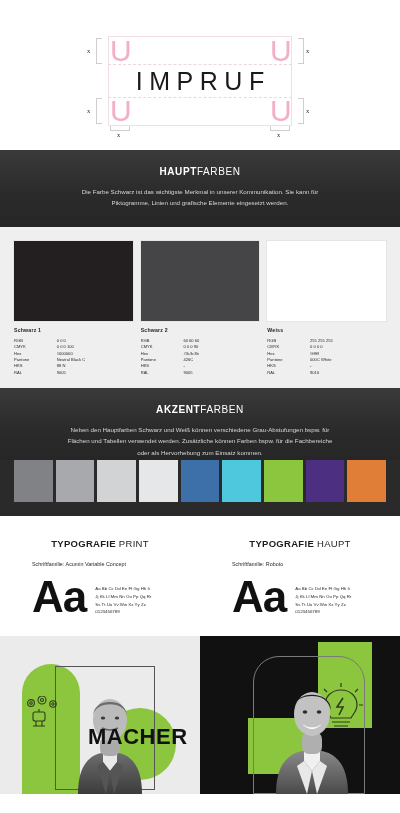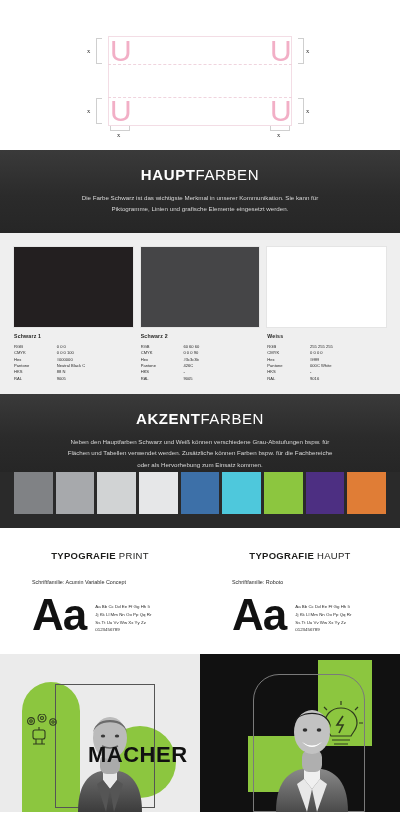--- a/index.html
+++ b/index.html
@@ -61,21 +61,21 @@
     position: absolute; font-size: 6.5px; color: #333;
     font-family: "Liberation Serif", serif;
   }
 
   
   .band-dark {
     background: linear-gradient(180deg, #3a3a3a 0%, #2b2b2b 55%, #262626 100%);
     color: #ffffff; text-align: center;
     padding: 16px 44px 18px 44px;
   }
-  .band-title { font-size: 15px; letter-spacing: 0.6px; margin-bottom: 9px; }
+  .band-title { font-size: 10px; letter-spacing: 0.6px; margin-bottom: 9px; }
   .band-title b { font-weight: 700; }
   .band-title span { font-weight: 400; }
   .band-copy {
     font-size: 6.2px; line-height: 1.85; color: #d6d6d6;
     max-width: 270px; margin: 0 auto;
   }
 
   
   .maincolors { background: #efefef; padding: 14px 14px 12px 14px; }
   .swatch-row { display: flex; gap: 8px; }
@@ -101,21 +101,21 @@
   .accent-chip { flex: 1; height: 42px; }
 
   
   .typo-wrap {
     background: #ffffff; display: flex;
     padding: 22px 0 18px 0;
   }
   .typo-col { flex: 1; padding: 0 14px; }
   .typo-title {
     font-size: 9.5px; text-align: center; color: #1d1d1b;
-    letter-spacing: 0.3px; margin-bottom: 18px;
+    letter-spacing: 0.3px; margin-bottom: 12px;
   }
   .typo-title b { font-weight: 700; }
   .typo-title span { font-weight: 400; }
   .typo-family {
     font-size: 5.4px; color: #2b2b2b; margin-bottom: 10px;
     padding-left: 18px;
   }
   .typo-spec { display: flex; align-items: center; padding-left: 18px; }
   .typo-aa {
     font-size: 44px; font-weight: 700; color: #111;
@@ -181,20 +181,21 @@
   <section class="logo-section">
     <div class="logo-stage">
       <div class="clear-box"></div>
       <div class="logo-band"></div>
 
       <div class="u-mark u-tl">U</div>
       <div class="u-mark u-tr">U</div>
       <div class="u-mark u-bl">U</div>
       <div class="u-mark u-br">U</div>
 
+      <div class="logo-word">IMPRUF</div>
 
       <div class="brk brk-v" style="left:0px; top:2px; height:26px;"></div>
       <div class="brk brk-v-r" style="left:202px; top:2px; height:26px;"></div>
       <div class="brk brk-v" style="left:0px; top:62px; height:26px;"></div>
       <div class="brk brk-v-r" style="left:202px; top:62px; height:26px;"></div>
       <div class="brk brk-h" style="left:14px; top:90px; width:20px;"></div>
       <div class="brk brk-h" style="left:174px; top:90px; width:20px;"></div>
 
       <div class="xlab" style="left:-9px; top:11px;">x</div>
       <div class="xlab" style="left:210px; top:11px;">x</div>

